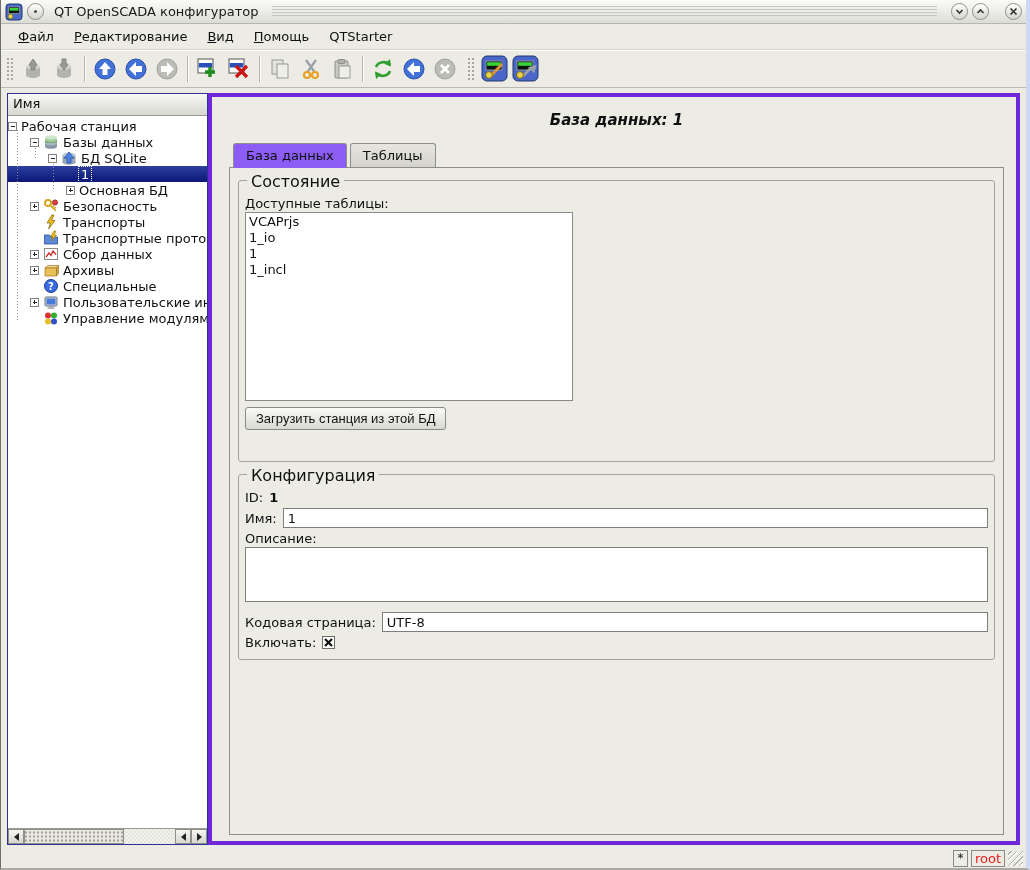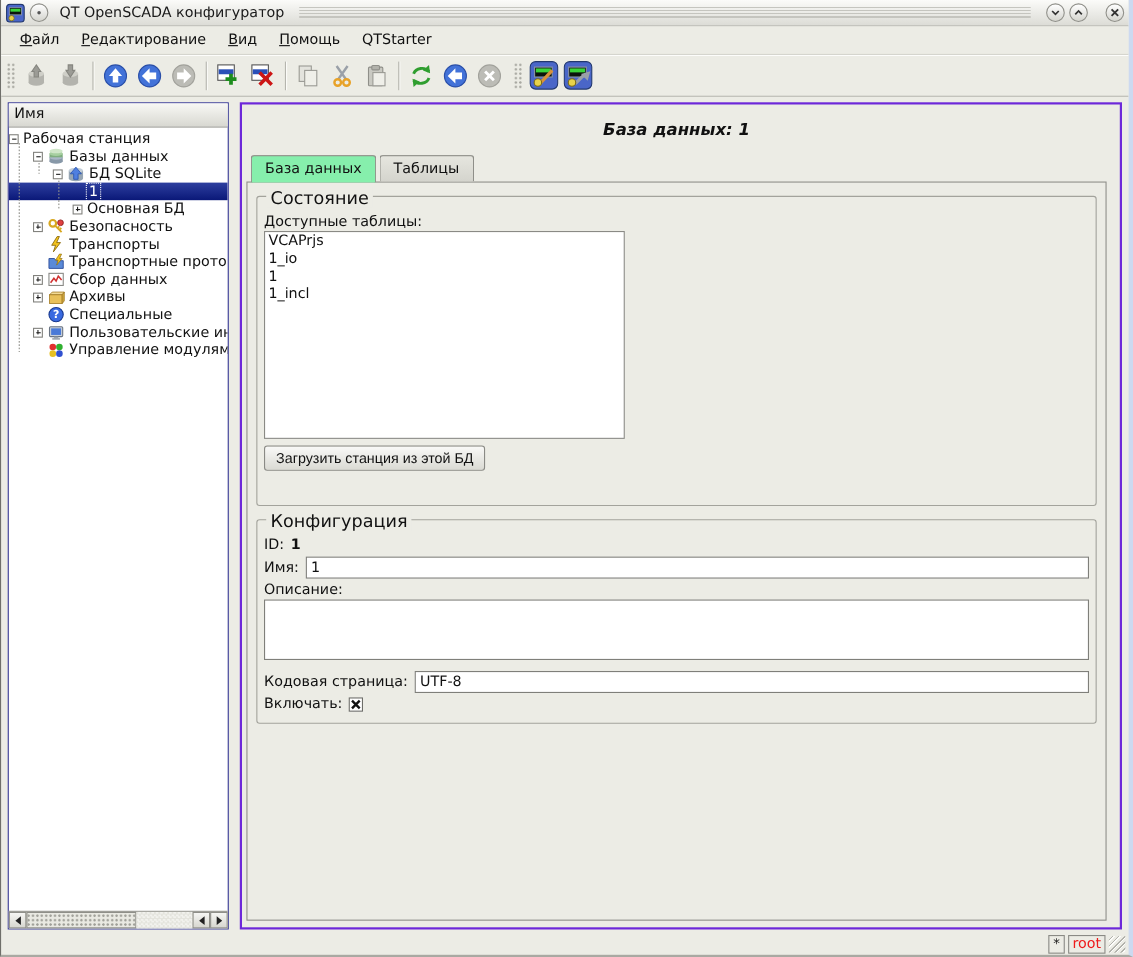--- a/index.html
+++ b/index.html
@@ -26,21 +26,21 @@
   
   .toolbar{ height:38px; display:flex; align-items:center; padding:0 2px; gap:1px;
             background:#ecece5; border-bottom:1px solid #b9b9b2; box-shadow:0 1px 0 #fdfdfb inset;}
   .tb-handle{ width:8px; height:24px; margin:0 3px;
             background-image:radial-gradient(#a9a9a2 1px, transparent 1.2px); background-size:4px 4px;}
   .tb-sep{ width:1px; height:26px; background:#b5b5ae; margin:0 4px; box-shadow:1px 0 0 #fbfbf8;}
   .tbtn{ width:30px; height:30px; border:1px solid transparent; background:transparent; border-radius:3px;
          display:inline-flex; align-items:center; justify-content:center; padding:0;}
   .tbtn svg{ display:block; }
   
-  .content{ display:flex; height:759px; padding:5px 6px 2px 6px; gap:10px; }
+  .content{ display:flex; height:759px; padding:5px 6px 2px 6px; gap:0; }
   
   .tree-panel{ width:201px; background:#fff; border:1px solid #31328f; display:flex; flex-direction:column;}
   .tree-header{ height:22px; background:linear-gradient(#f8f8f5,#d8d8d1); border-bottom:1px solid #9a9a94;
                 font-size:13px; padding:2px 5px; color:#111;}
   .tree-body{ flex:1; position:relative; overflow:hidden; padding-top:2px;}
   .guide{ position:absolute; width:1px; background-image:linear-gradient(#8f8f89 50%, transparent 50%);
           background-size:1px 3px;}
   .tree-row{ height:16px; display:flex; align-items:center; font-size:13px; color:#111; white-space:nowrap; overflow:hidden;}
   .tree-row.sel{ background:linear-gradient(#2e3f9f,#0a1878); color:#fff;}
   .tree-row.sel .tlabel{ outline:1px dotted #fff; padding:0 2px;}
@@ -54,26 +54,26 @@
   .sc-btn{ width:16px; height:15px; background:linear-gradient(#f6f6f3,#d7d7d0); border:1px solid #8f8f89;
            display:flex; align-items:center; justify-content:center; padding:0;}
   .sc-thumb{ width:100px; height:15px; background:linear-gradient(#f2f2ef,#d4d4cd); border:1px solid #8f8f89;
            background-image:radial-gradient(#9f9f98 1px, transparent 1.2px); background-size:4px 4px;
            background-position:center; background-repeat:repeat; }
   .sc-track{ flex:1; background:repeating-conic-gradient(#f2f2ee 0 25%, #e4e4dd 0 50%) 0 0/4px 4px;}
   .tri{ width:0; height:0; border-style:solid; }
   .tri.left{ border-width:4px 5px 4px 0; border-color:transparent #222 transparent transparent;}
   .tri.right{ border-width:4px 0 4px 5px; border-color:transparent transparent transparent #222;}
   
-  .main-panel{ flex:1; border:2px solid #6d28d9; background:#ecece5; display:flex; flex-direction:column; padding:6px 12px 6px 4px;}
+  .main-panel{ flex:1; border:4px solid #6d28d9; background:#ecece5; display:flex; flex-direction:column; padding:6px 12px 6px 17px;}
   .panel-title{ text-align:center; font-size:15px; font-weight:bold; font-style:italic; color:#111; margin:8px 0 14px 0;}
   .tabbar{ display:flex; padding-left:4px; position:relative; z-index:2;}
   .tab{ font-size:13px; padding:4px 12px 3px 12px; border:1px solid #8f8f89; border-bottom:none;
         border-radius:3px 3px 0 0; background:linear-gradient(#e6e6df,#d4d4cd); margin-right:3px; color:#111;}
-  .tab.active{ background:#86efac; padding-bottom:5px; margin-bottom:-1px;}
+  .tab.active{ background:#8b5cf6; padding-bottom:5px; margin-bottom:-1px;}
   .tab-frame{ flex:1; border:1px solid #8f8f89; padding:12px 8px 8px 8px; background:#ecece5;}
   .groupbox{ border:1px solid #a3a39c; border-radius:3px; position:relative; padding:12px 6px 8px 6px; margin-bottom:12px;}
   .groupbox .legend{ position:absolute; top:-9px; left:8px; background:#ecece5; padding:0 4px; font-size:16px; color:#111;}
   .frow{ display:flex; align-items:center; margin:3px 0; font-size:13px; color:#111;}
   .frow label{ margin-right:6px; white-space:nowrap;}
   .checkbox{ width:13px; height:13px; border:1px solid #6d6d68; background:#fff; display:inline-flex;
              align-items:center; justify-content:center;}
   .listbox{ width:328px; height:189px; background:#fff; border:1px solid #8a8a85; font-size:13px;
             padding:1px 3px; overflow:hidden; margin-top:1px;}
   .listbox .li{ height:16px; line-height:16px; color:#111;}

